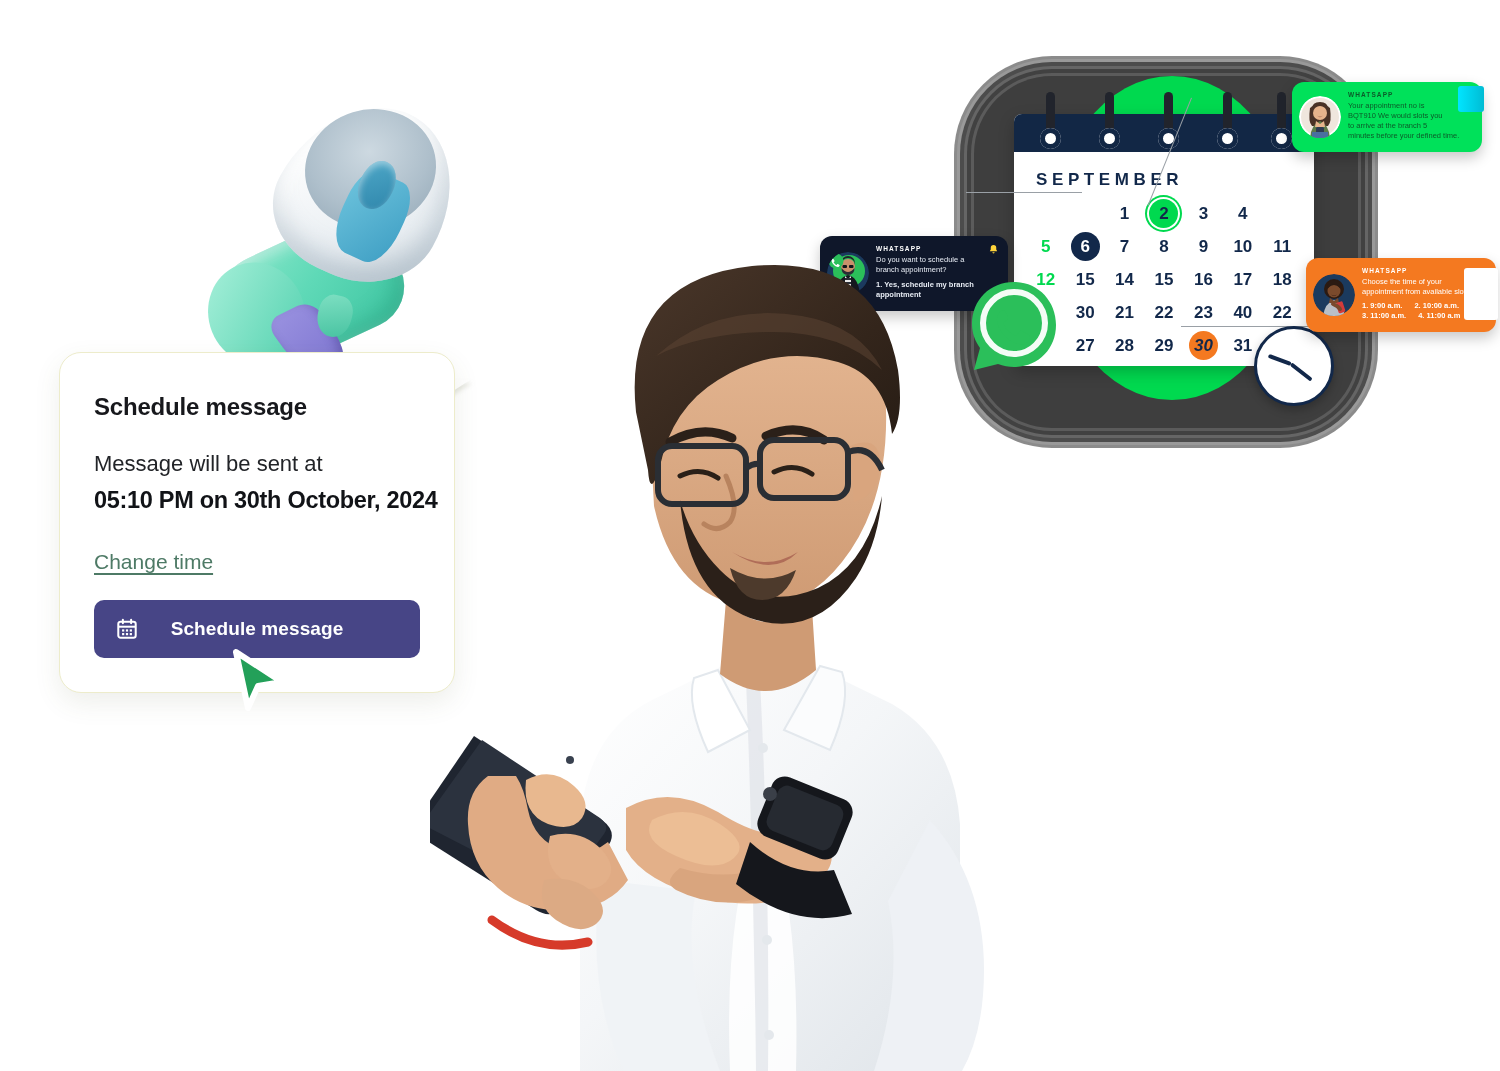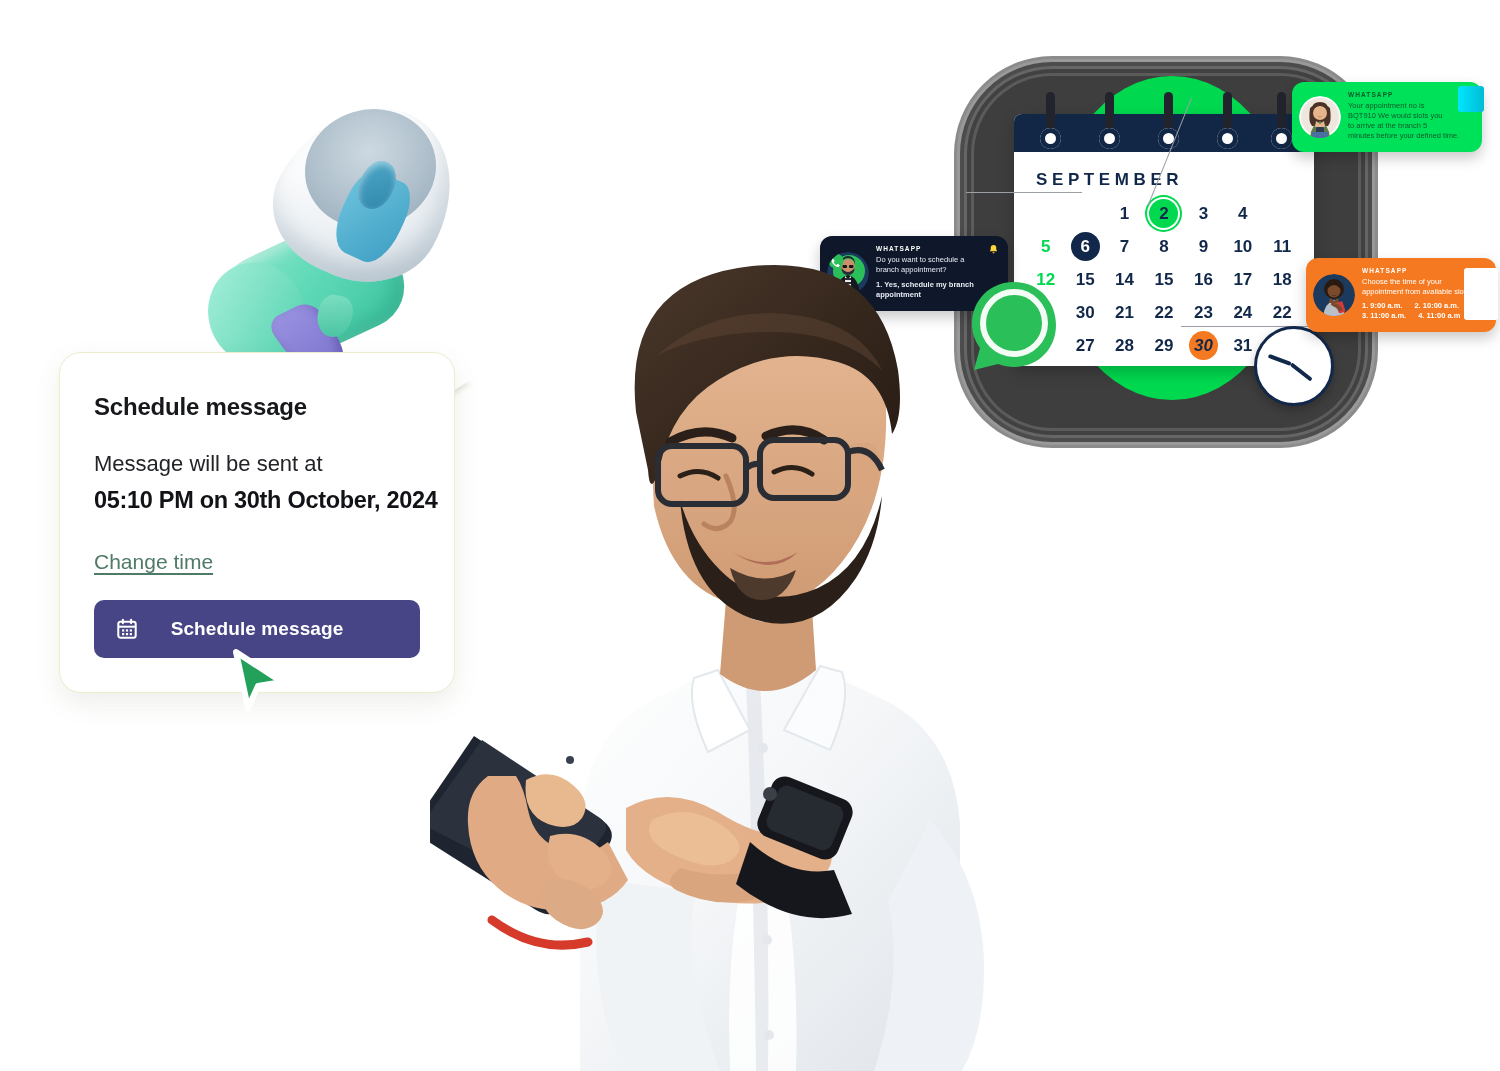--- a/index.html
+++ b/index.html
@@ -519,21 +519,21 @@
           <div class="cal-day">14</div>
           <div class="cal-day">15</div>
           <div class="cal-day">16</div>
           <div class="cal-day">17</div>
           <div class="cal-day">18</div>
           <div class="cal-day empty"></div>
           <div class="cal-day">30</div>
           <div class="cal-day">21</div>
           <div class="cal-day">22</div>
           <div class="cal-day">23</div>
-          <div class="cal-day">24</div>
+          <div class="cal-day">40</div>
           <div class="cal-day">22</div>
           <div class="cal-day empty"></div>
           <div class="cal-day">27</div>
           <div class="cal-day">28</div>
           <div class="cal-day">29</div>
           <div class="cal-day">
             <span class="pill orange">30</span>
           </div>
           <div class="cal-day">31</div>
           <div class="cal-day empty"></div>

